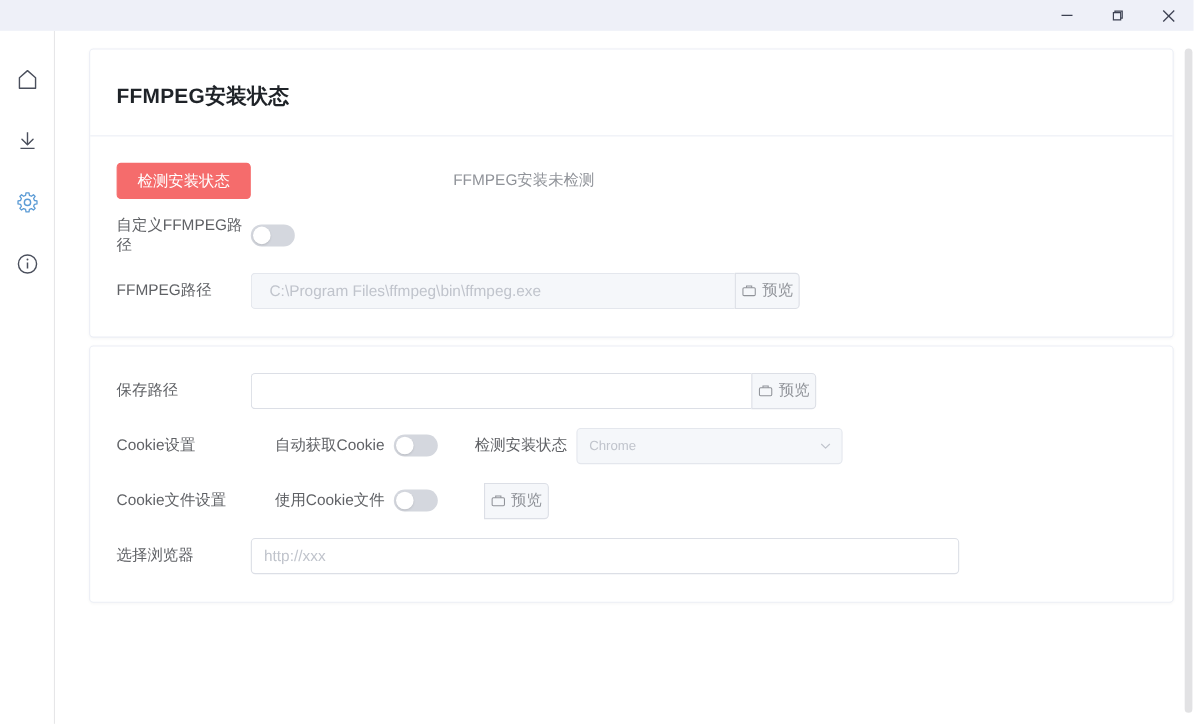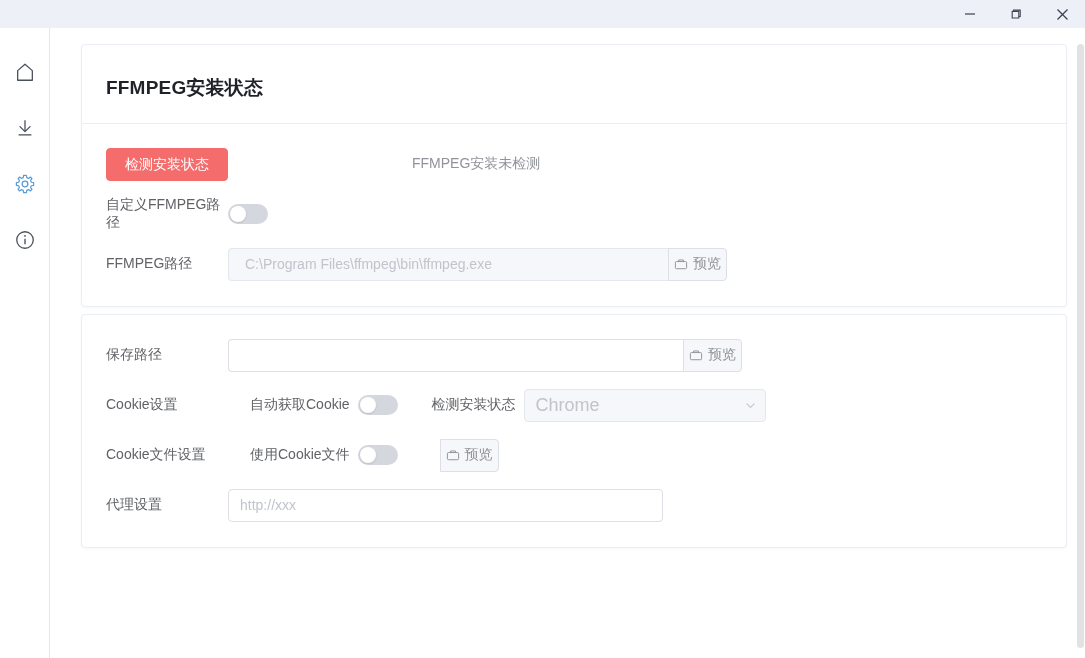--- a/index.html
+++ b/index.html
@@ -209,21 +209,21 @@
     position: relative;
     width: 242px;
     height: 33px;
   }
   .select .sel-box {
     width: 100%;
     height: 33px;
     border: 1px solid #e4e7ed;
     border-radius: 4px;
     background: #f5f7fa;
-    font-size: 18px;
+    font-size: 12px;
     color: #c0c4cc;
     line-height: 31px;
     padding: 0 30px 0 11px;
     cursor: not-allowed;
     overflow: hidden;
     white-space: nowrap;
   }
   .select .chev {
     position: absolute;
     right: 9px;
@@ -388,22 +388,22 @@
               <svg width="14" height="14" viewBox="0 0 16 16">
                 <rect x="1.6" y="5.2" width="12.8" height="8.2" rx="1.2" fill="none" stroke="currentColor" stroke-width="1.1"></rect>
                 <path d="M5.3 5.2 L5.3 3.4 L10.7 3.4 L10.7 5.2" fill="none" stroke="currentColor" stroke-width="1.1"></path>
               </svg>
               <span>预览</span>
             </button>
           </div>
         </div>
 
         <div class="row">
-          <span class="row-label">代理设置</span>
-          <input class="txt" style="width: 435px;" type="text" placeholder="http://xxx">
+          <span class="row-label">选择浏览器</span>
+          <input class="txt" style="width: 644px;" type="text" placeholder="http://xxx">
         </div>
 
       </div>
     </section>
 
   </div>
 </div>
 
 <div class="vscroll">
   <div class="thumb"></div>

